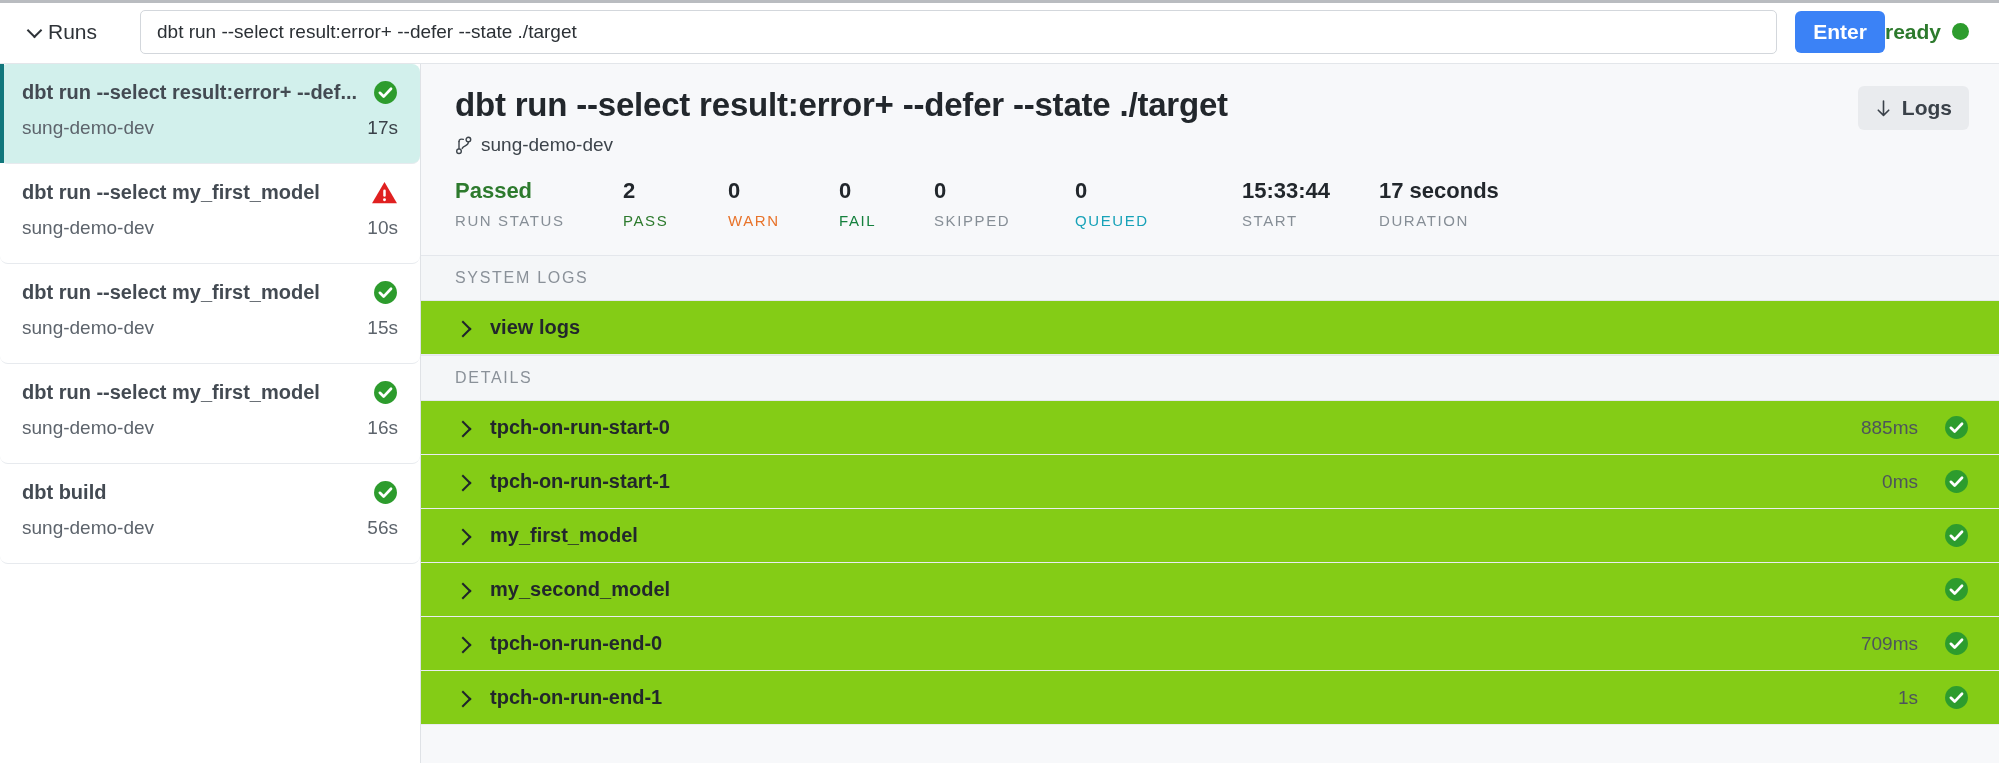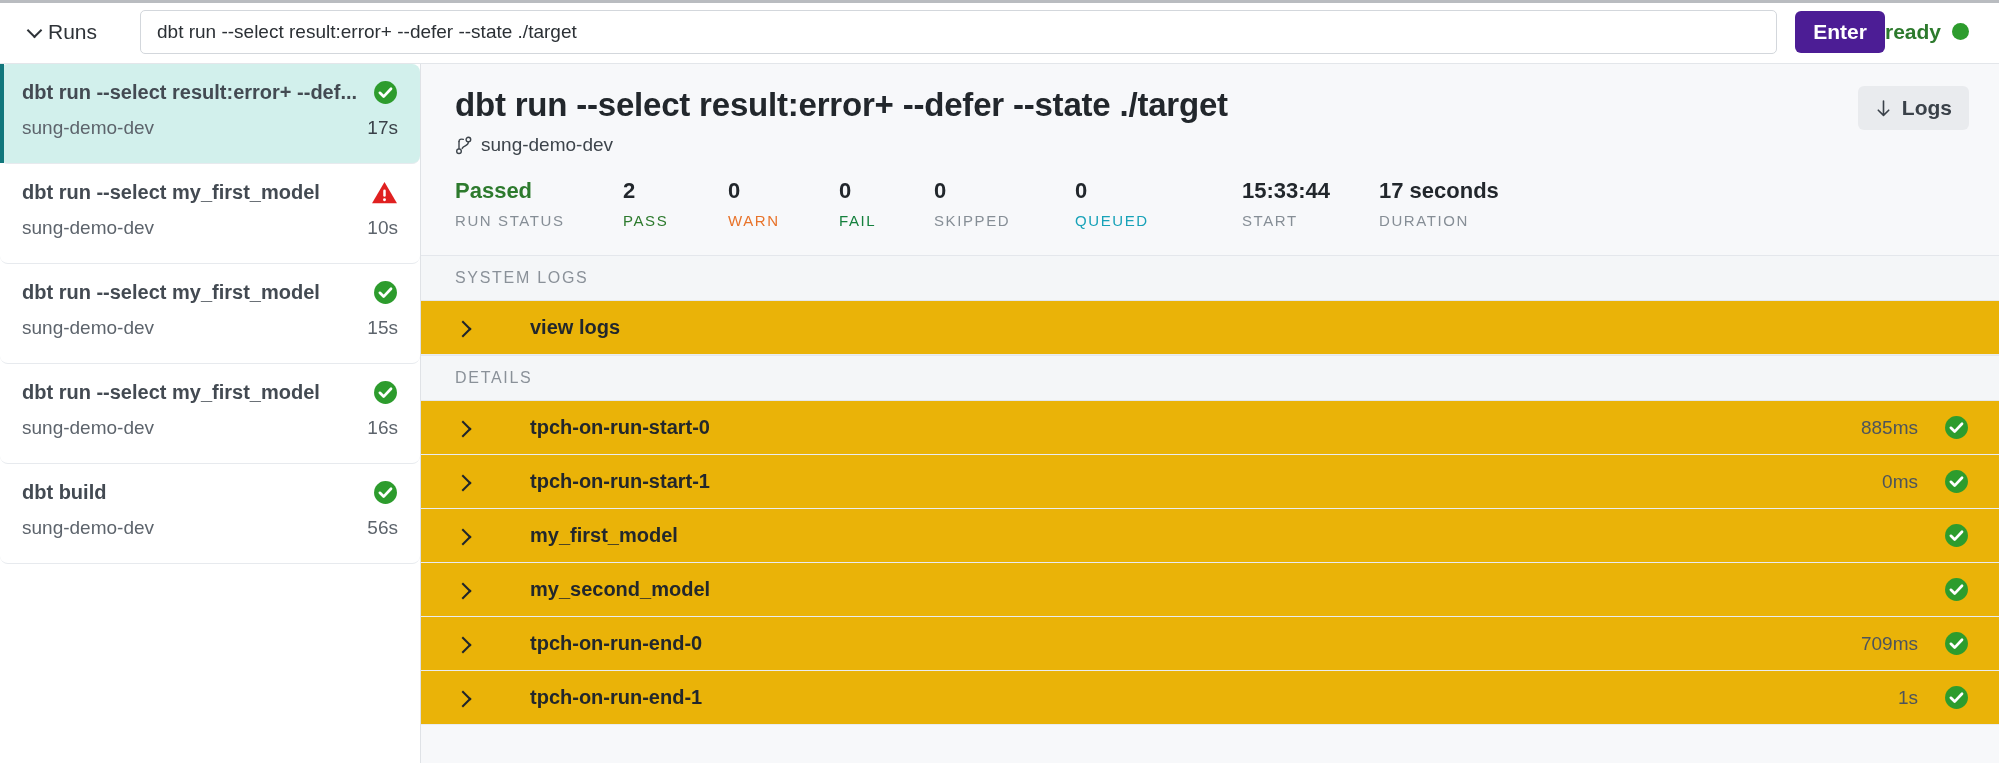--- a/index.html
+++ b/index.html
@@ -49,21 +49,21 @@
     border-radius: 5px;
     background: #ffffff;
     font-size: 19px;
     color: #2b3035;
     padding: 0 16px;
     font-family: "Liberation Sans", sans-serif;
     outline: none;
     margin-right: 18px;
   }
   .enter-btn {
-    background: #4c1d95;
+    background: #3b82f6;
     color: #ffffff;
     border: none;
     border-radius: 6px;
     font-size: 21px;
     font-weight: bold;
     padding: 9px 18px;
     cursor: pointer;
     font-family: "Liberation Sans", sans-serif;
     flex: none;
     text-align: center;
@@ -165,27 +165,26 @@
   
   .sec-bar {
     background: #f4f6f8;
     border-top: 1px solid #e4e7ec;
     border-bottom: 1px solid #e4e7ec;
     padding: 13px 34px;
     font-size: 16px; letter-spacing: 1.7px; color: #8a9199;
   }
 
   .drow {
-    background: #eab308;
+    background: #84cc16;
     border-bottom: 1px solid #e9ecf0;
     height: 54px;
     display: flex; align-items: center;
     padding: 0 30px 0 34px;
     cursor: pointer;
-    gap: 40px;
   }
   .chev-right {
     width: 14px; height: 14px; position: relative; flex: none;
     margin-right: 21px;
   }
   .chev-right::before {
     content: ""; position: absolute; left: 2px; top: 2px;
     width: 10px; height: 10px;
     border-right: 2.3px solid #1f252b;
     border-top: 2.3px solid #1f252b;

